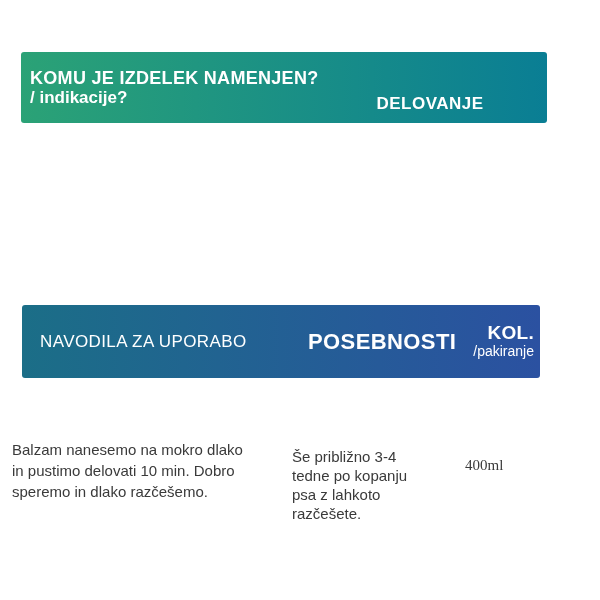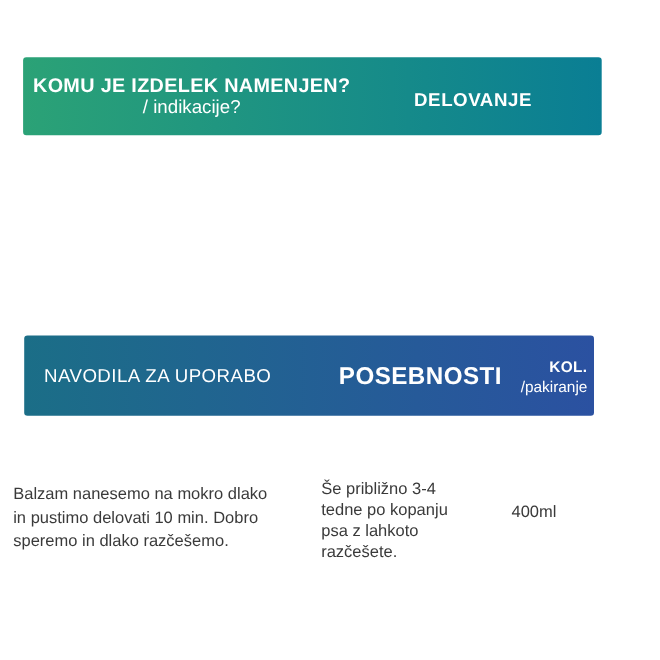--- a/index.html
+++ b/index.html
@@ -49,30 +49,29 @@
   }
   .h-title {
     font-size: 18px;
     font-weight: 700;
     letter-spacing: 0.3px;
     line-height: 20px;
     white-space: nowrap;
   }
   .h-sub {
     font-size: 17px;
-    font-weight: 400;
+    font-weight: 700;
     line-height: 20px;
     margin-top: 0;
     white-space: nowrap;
-    text-align: center;
   }
   .bar1-col2 {
     position: absolute;
     left: 309px;
-    top: 3px;
+    top: 16px;
     width: 200px;
     height: 100%;
     display: flex;
     align-items: center;
     justify-content: center;
     font-size: 17px;
     font-weight: 700;
     letter-spacing: 0.5px;
   }
 
@@ -105,43 +104,43 @@
     position: absolute;
     right: 6px;
     top: 0;
     height: 100%;
     display: flex;
     flex-direction: column;
     justify-content: center;
     text-align: right;
   }
   .kol {
-    font-size: 14px;
+    font-size: 19px;
     font-weight: 700;
     line-height: 20px;
     letter-spacing: 0.3px;
   }
   .pak {
     font-size: 14px;
     font-weight: 400;
     line-height: 17px;
   }
 
   
   .body-text {
     position: absolute;
     font-size: 15px;
     line-height: 21px;
     color: #3A3A3A;
     white-space: pre-wrap;
   }
   .t1b  { left: 25px;  top: 182px; }
   .t2c1 { left: 12px;  top: 439px; }
-  .t2c2 { left: 292px; top: 435px; line-height: 19px; }
-  .t2c3 { left: 465px; top: 455px; }
+  .t2c2 { left: 292px; top: 447px; line-height: 19px; }
+  .t2c3 { left: 465px; top: 455px; font-family: Liberation Serif, serif; }
 </style>
 </head>
 <body>
 
 <div class="canvas">
 
   <section class="bar bar1">
     <div class="bar1-col1">
       <div class="h-title">KOMU JE IZDELEK NAMENJEN?</div>
       <div class="h-sub">/ indikacije?</div>

